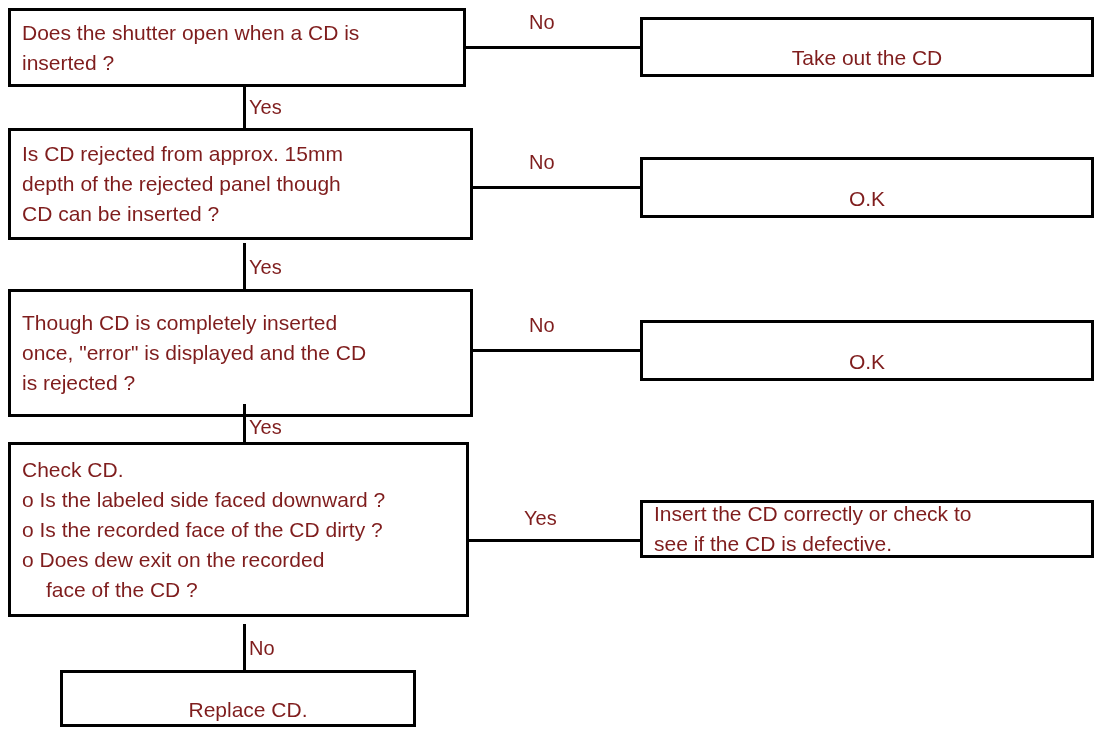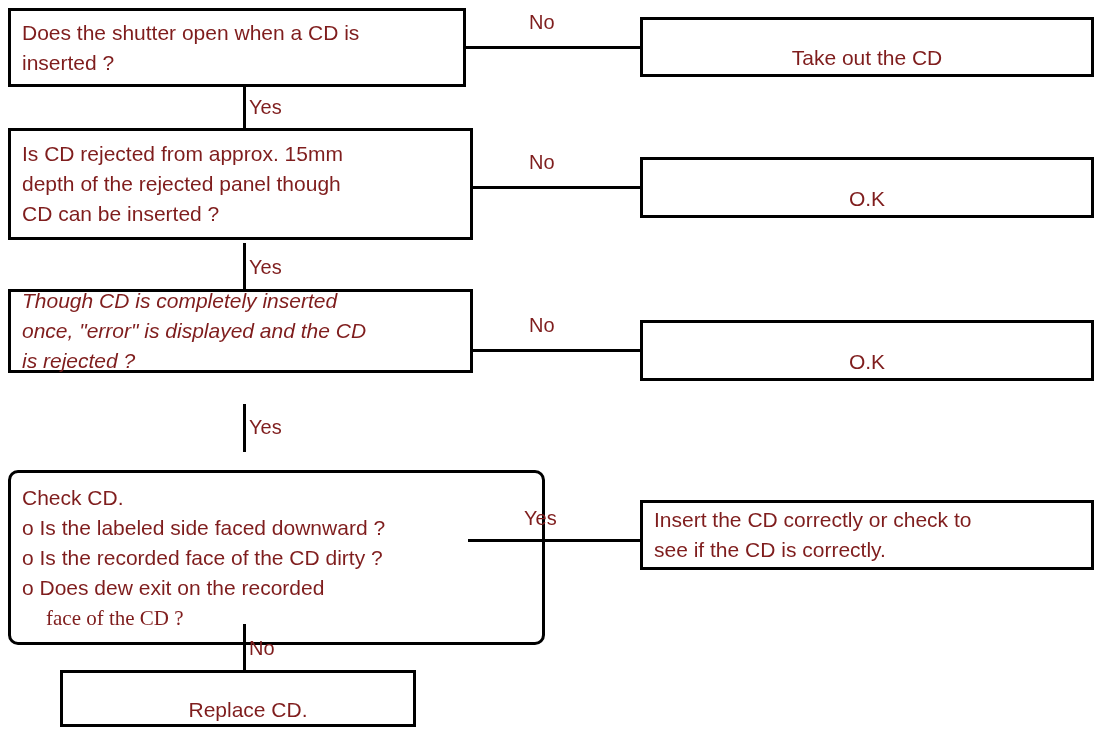--- a/index.html
+++ b/index.html
@@ -33,21 +33,20 @@
   .box.pad-left .line {
     padding-left: 11px;
     text-align: left;
   }
   .box.center .line {
     text-align: center;
     margin-top: 22px;
   }
   .box .line.indent {
     padding-left: 35px;
-    font-family: Liberation Serif, serif;
   }
   .edge-label {
     position: absolute;
     font-size: 20px;
     line-height: 26px;
     white-space: pre;
   }
   .hline {
     position: absolute;
     background: #000000;
@@ -86,48 +85,48 @@
 
   <div class="hline" style="left:472px; top:186px; width:170px;"></div>
   <div class="edge-label" style="left:529px; top:149px;">No</div>
   <div class="box center" style="left:640px; top:157px; width:454px; height:61px;">
     <div class="line">O.K</div>
   </div>
 
   <div class="vline" style="left:243px; top:243px; height:47px;"></div>
   <div class="edge-label" style="left:249px; top:254px;">Yes</div>
 
-  <div class="box pad-left" style="left:8px; top:289px; width:465px; height:84px;font-style:italic;">
+  <div class="box pad-left" style="left:8px; top:289px; width:465px; height:128px;">
     <div class="line">Though CD is completely inserted</div>
     <div class="line">once, "error" is displayed and the CD</div>
     <div class="line">is rejected ?</div>
   </div>
 
   <div class="hline" style="left:472px; top:349px; width:170px;"></div>
   <div class="edge-label" style="left:529px; top:312px;">No</div>
   <div class="box center" style="left:640px; top:320px; width:454px; height:61px;">
     <div class="line">O.K</div>
   </div>
 
   <div class="vline" style="left:243px; top:404px; height:48px;"></div>
   <div class="edge-label" style="left:249px; top:414px;">Yes</div>
 
-  <div class="box pad-left" style="left:8px; top:470px; width:537px; height:175px;border-radius:10px;">
+  <div class="box pad-left" style="left:8px; top:442px; width:461px; height:175px;">
     <div class="line">Check CD.</div>
     <div class="line">o Is the labeled side faced downward ?</div>
     <div class="line">o Is the recorded face of the CD dirty ?</div>
     <div class="line">o Does dew exit on the recorded</div>
     <div class="line indent">face of the CD ?</div>
   </div>
 
   <div class="hline" style="left:468px; top:539px; width:174px;"></div>
   <div class="edge-label" style="left:524px; top:505px;">Yes</div>
-  <div class="box pad-left" style="left:640px; top:500px; width:454px; height:70px;">
+  <div class="box pad-left" style="left:640px; top:500px; width:454px; height:58px;">
     <div class="line">Insert the CD correctly or check to</div>
-    <div class="line">see if the CD is correctly.</div>
+    <div class="line">see if the CD is defective.</div>
   </div>
 
   <div class="vline" style="left:243px; top:624px; height:48px;"></div>
   <div class="edge-label" style="left:249px; top:635px;">No</div>
   <div class="box center" style="left:60px; top:670px; width:356px; height:57px;padding-left:20px;">
     <div class="line">Replace CD.</div>
   </div>
 
 </div>
 

